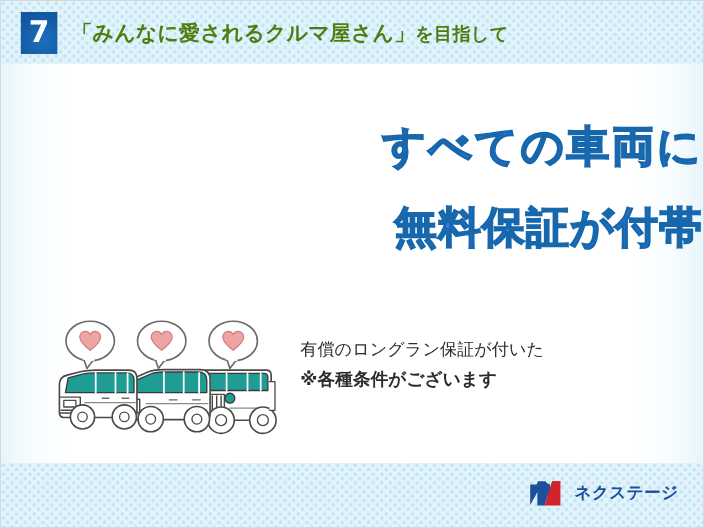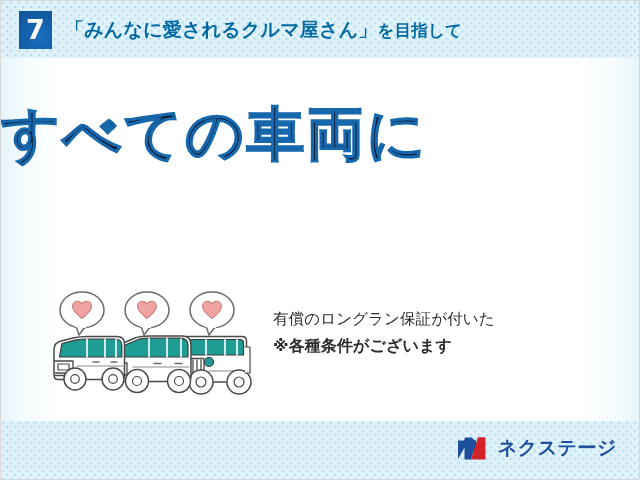--- a/index.html
+++ b/index.html
@@ -58,35 +58,35 @@
     background-image:radial-gradient(circle at 62% 68%, #1a6fbd 0%, #11589f 78%);
     color:#ffffff;
     display:flex; align-items:center; justify-content:center;
     font-size:27px; font-weight:bold;
     line-height:1;
     letter-spacing:0;
     font-family:"DejaVu Sans",sans-serif;
   }
   #header-title {
     margin-left:13px;
-    color:#0369a1;
+    color:#4d7c0f;
     font-size:19px;
     font-weight:bold;
     letter-spacing:.2px;
     white-space:nowrap;
   }
   #header-title .small { font-size:16.5px; }
 
   
   #headline {
     position:absolute; left:0; right:0; top:96px;
-    text-align:left;
-    color:#0f172a;
+    text-align:right;
+    color:#3b82f6;
     font-weight:bold;
-    font-size:58px;
+    font-size:39px;
     line-height:74px;
     letter-spacing:2px;
     white-space:nowrap;
     font-family:"DejaVu Sans",sans-serif;
     -webkit-text-stroke:1.4px #1667ac;
   }
   #headline .l2 { letter-spacing:1px; }
 
   
   #lower {
@@ -113,21 +113,21 @@
   #desc .note { font-size:16px; font-weight:bold; }
 
   
   #footer-logo {
     position:absolute; right:22px; bottom:18px;
     display:flex; align-items:center; gap:7px;
   }
   #logo-mark { display:block; }
   #logo-word {
     color:#1c4f9c;
-    font-size:19px;
+    font-size:15px;
     font-weight:bold;
     letter-spacing:.5px;
     white-space:nowrap;
   }
 </style>
 </head>
 <body>
 
 <div id="banner">
 
@@ -135,20 +135,21 @@
   <div id="footer-band" class="dots"></div>
   <div id="side-tint"></div>
 
   <div id="header-row">
     <div id="num-badge">7</div>
     <div id="header-title"><span>「みんなに愛されるクルマ屋さん」</span><span class="small">を目指して</span></div>
   </div>
 
   <div id="headline">
     <div class="l1">すべての車両に</div>
+    <div class="l2">無料保証が付帯</div>
   </div>
 
   <div id="lower">
 
     <div id="cars-wrap">
       <svg width="216" height="118" viewBox="0 0 216 118">
         <g fill="none" stroke="#585858" stroke-width="1.5" stroke-linejoin="round" stroke-linecap="round">
 
           <g>
             <ellipse cx="33" cy="23" rx="22" ry="18" fill="#ffffff" stroke="#6b6b6b"></ellipse>

